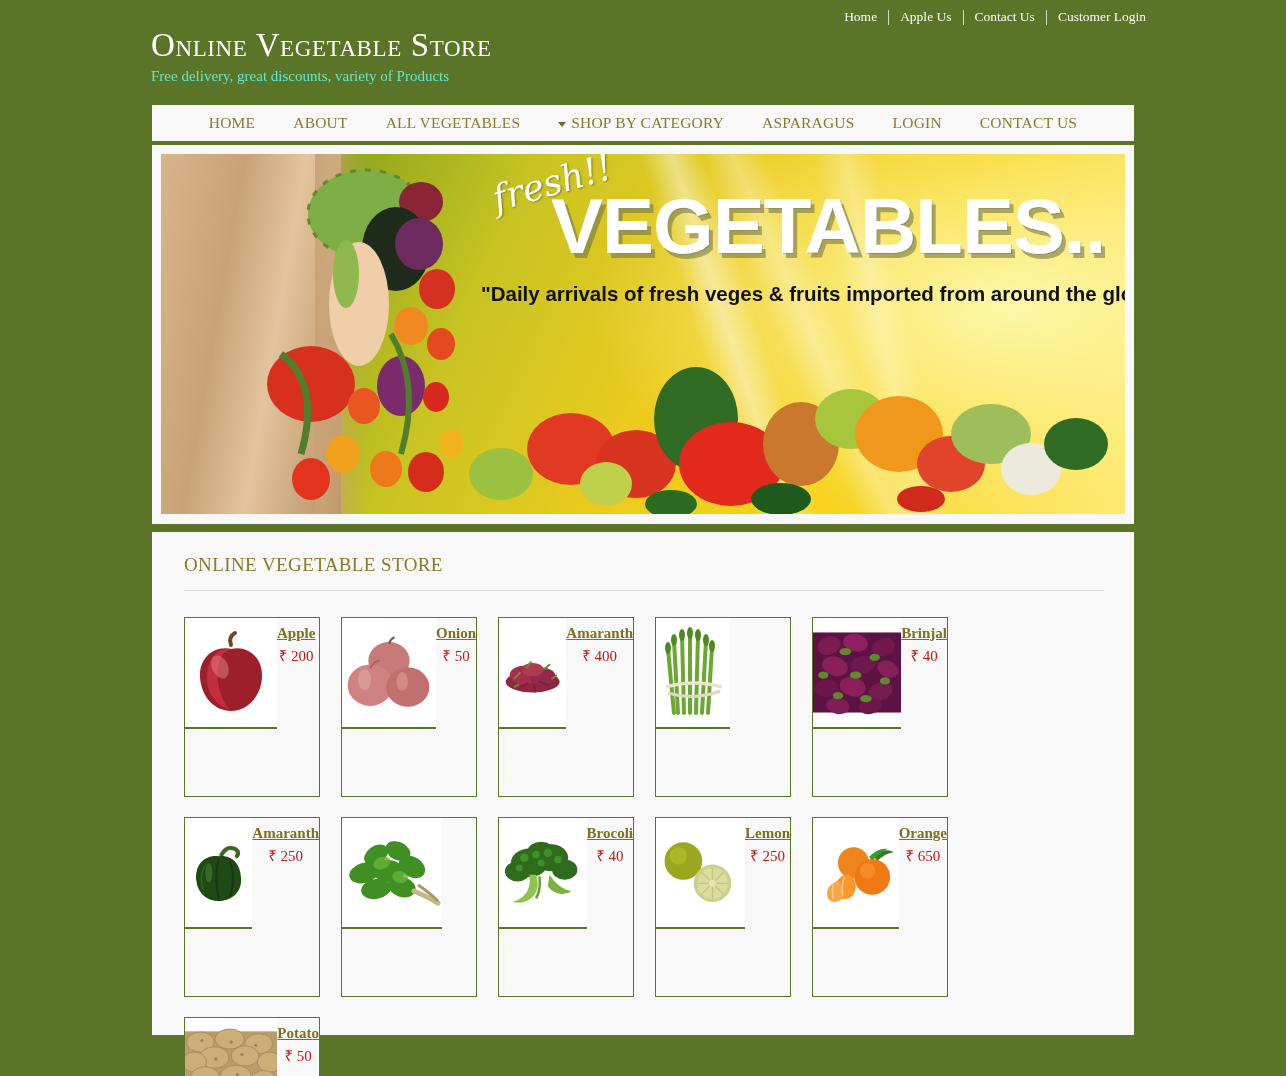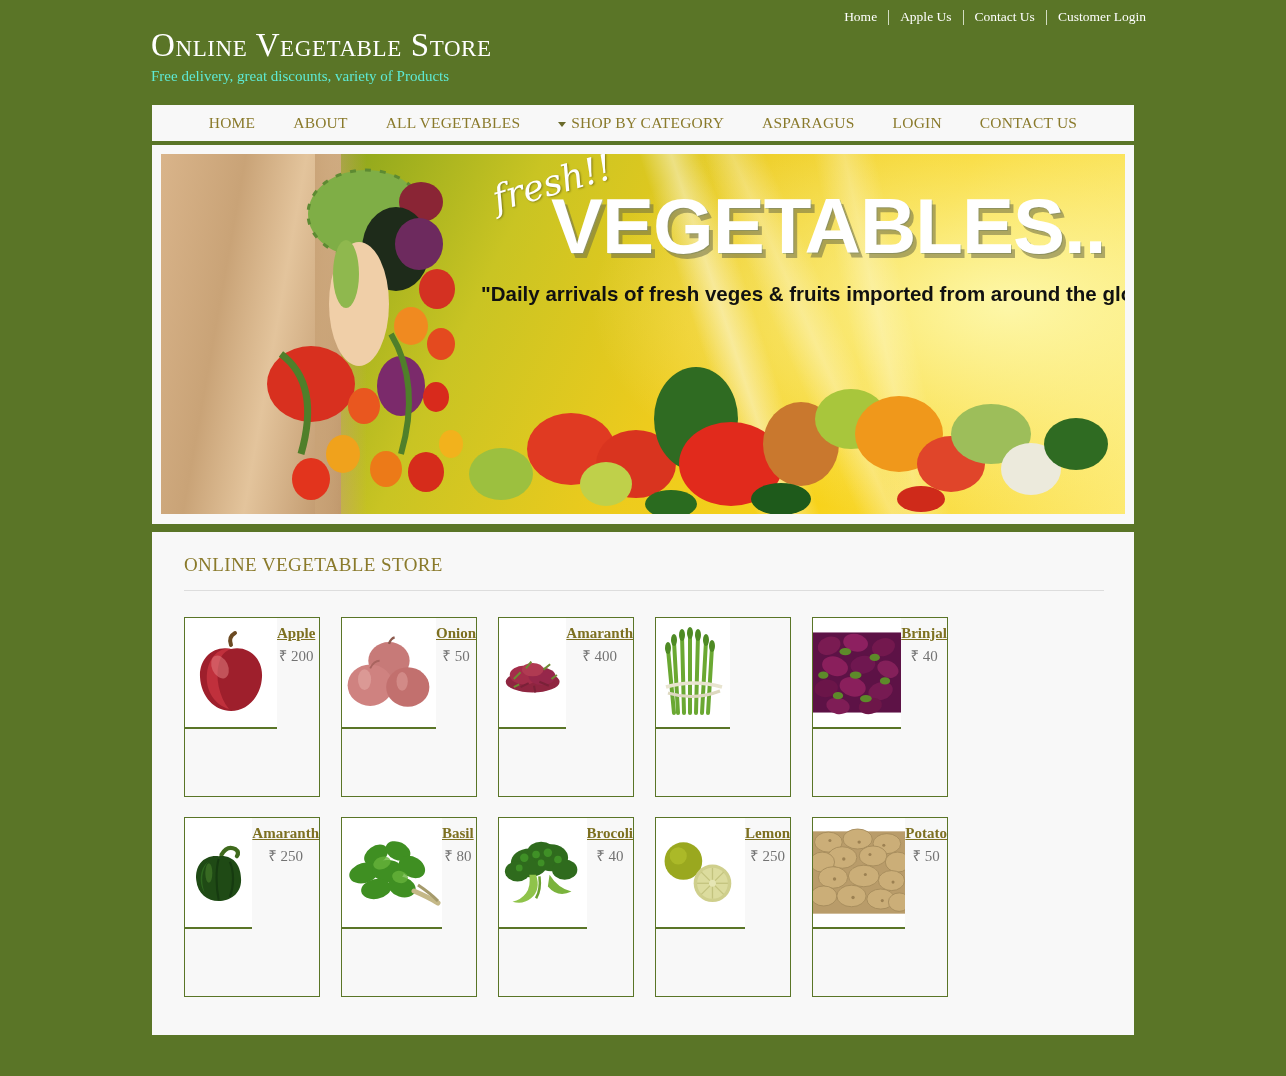--- a/index.html
+++ b/index.html
@@ -148,21 +148,21 @@
     overflow: hidden; position: relative;
   }
   .card-img svg { display: block; }
   .card-body { padding-top: 6px; text-align: center; }
   .card-name {
     display: inline-block;
     color: #7d7020; font-weight: bold; font-size: 15px;
     text-decoration: underline; cursor: pointer;
   }
   .card-price {
-    color: #737373; font-size: 15px; margin-top: 3px;
+    color: #b91c1c; font-size: 15px; margin-top: 3px;
   }
 </style>
 </head>
 <body>
 
 <div class="page">
 
   <div class="topbar">
     <a class="tb-link">Home</a>
     <span class="sep"></span>
@@ -407,24 +407,20 @@
                 <ellipse cx="60" cy="54" rx="14" ry="10" transform="rotate(18 60 54)"></ellipse>
               </g>
               <g fill="#66b33a" opacity=".8">
                 <ellipse cx="40" cy="30" rx="9" ry="6" transform="rotate(-20 40 30)"></ellipse>
                 <ellipse cx="58" cy="44" rx="8" ry="6" transform="rotate(15 58 44)"></ellipse>
               </g>
               <path d="M72 58 q14 6 24 12" stroke="#c4b887" stroke-width="5" fill="none" stroke-linecap="round"></path>
               <path d="M76 52 q12 8 20 16" stroke="#a59a6b" stroke-width="3" fill="none"></path>
             </svg>
         </div>
-        <div class="card-body">
-          <a class="card-name">Basil</a>
-          <div class="card-price">₹ 80</div>
-        </div>
       </div>
 
       <div class="card">
         <div class="card-img">
           <svg width="104" height="84" viewBox="0 0 104 84">
               <g fill="#2f6b1d">
                 <ellipse cx="36" cy="30" rx="22" ry="17"></ellipse>
                 <ellipse cx="62" cy="24" rx="20" ry="16"></ellipse>
                 <ellipse cx="50" cy="16" rx="16" ry="11"></ellipse>
                 <ellipse cx="22" cy="40" rx="15" ry="12"></ellipse>
@@ -464,20 +460,41 @@
               </g>
               <circle cx="66" cy="52" r="4" fill="#e6e6b4"></circle>
             </svg>
         </div>
         <div class="card-body">
           <a class="card-name">Lemon</a>
           <div class="card-price">₹ 250</div>
         </div>
       </div>
 
+      <div class="card">
+        <div class="card-img">
+          <svg width="110" height="78" viewBox="0 0 110 78">
+              <path d="M78 16 q14 -10 26 -4 q-12 2 -22 12 Z" fill="#2f7a22"></path>
+              <path d="M72 18 q12 -12 24 -10 q-12 6 -20 16 Z" fill="#3f9a2c"></path>
+              <circle cx="52" cy="26" r="20" fill="#f0841c"></circle>
+              <circle cx="76" cy="44" r="23" fill="#ef7a14"></circle>
+              <circle cx="70" cy="36" r="10" fill="#f79b3c" opacity=".5"></circle>
+              <path d="M44 40 q-14 4 -16 18 q-2 12 10 14 q12 2 16 -10 q4 -14 -10 -22 Z" fill="#f89a2a"></path>
+              <path d="M30 50 q-14 6 -12 18 q2 10 12 8 q10 -2 10 -12 q0 -10 -10 -14 Z" fill="#f9a845"></path>
+              <g stroke="#fbc78a" stroke-width="1.8" fill="none">
+                <path d="M40 44 q-4 14 -2 24"></path>
+                <path d="M26 54 q-2 12 0 18"></path>
+              </g>
+            </svg>
+        </div>
+        <div class="card-body">
+          <a class="card-name">Orange</a>
+          <div class="card-price">₹ 650</div>
+        </div>
+      </div>
 
       <div class="card">
         <div class="card-img">
           <svg width="120" height="107" viewBox="0 0 120 107">
               <rect width="120" height="107" fill="#b99c6a"></rect>
               <g fill="#cbae78" stroke="#a68c5c" stroke-width="1.2">
                 <ellipse cx="20" cy="14" rx="18" ry="13"></ellipse>
                 <ellipse cx="58" cy="10" rx="19" ry="13"></ellipse>
                 <ellipse cx="96" cy="16" rx="18" ry="13"></ellipse>
                 <ellipse cx="38" cy="34" rx="19" ry="14"></ellipse>

